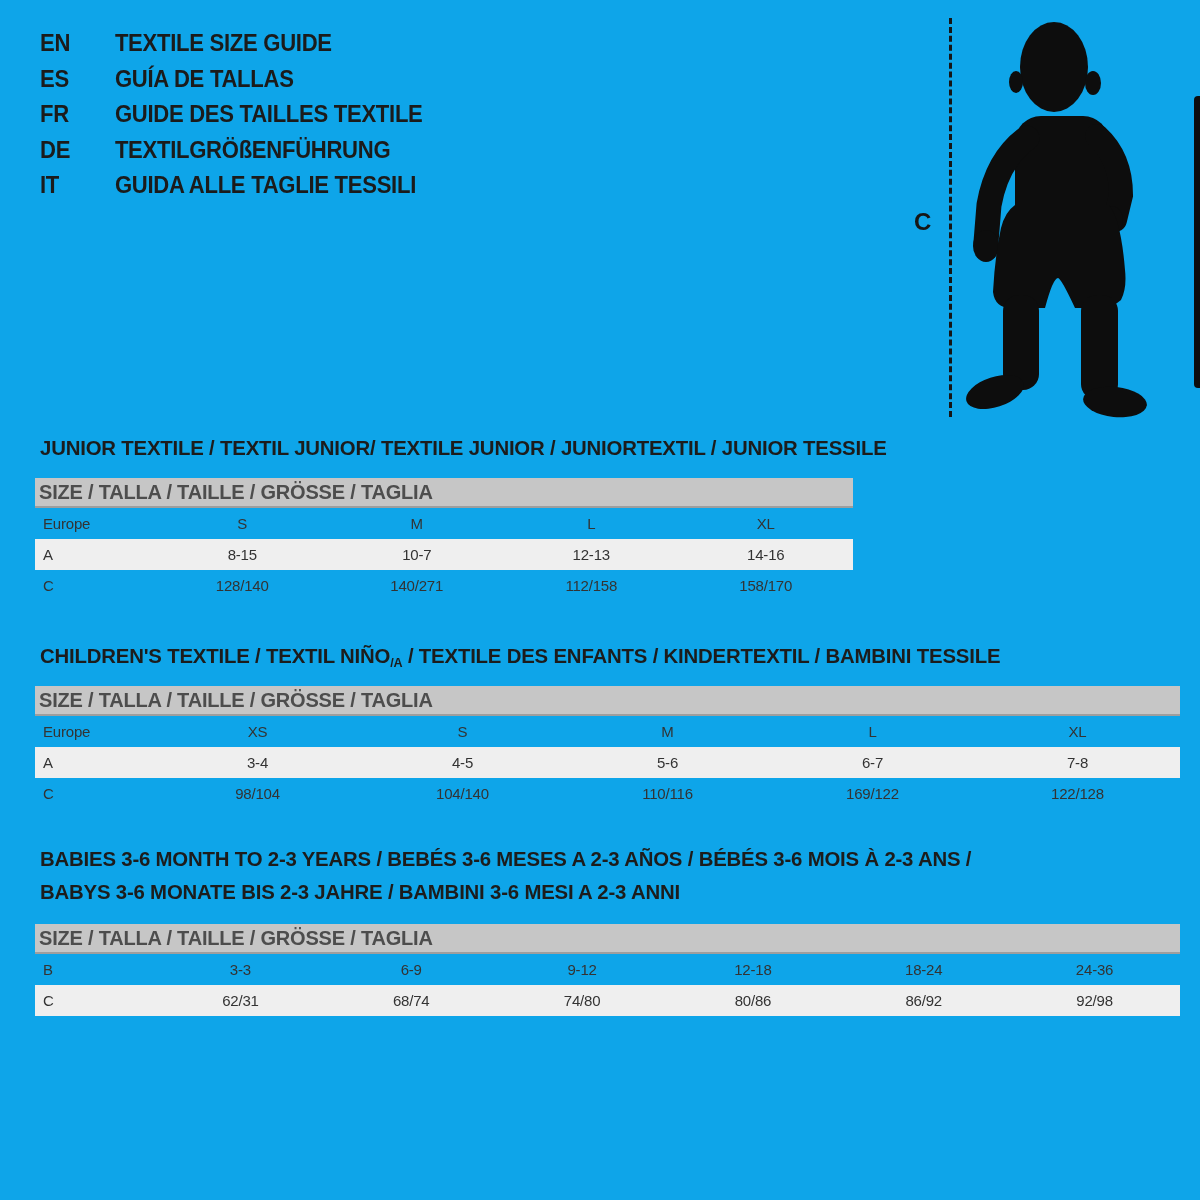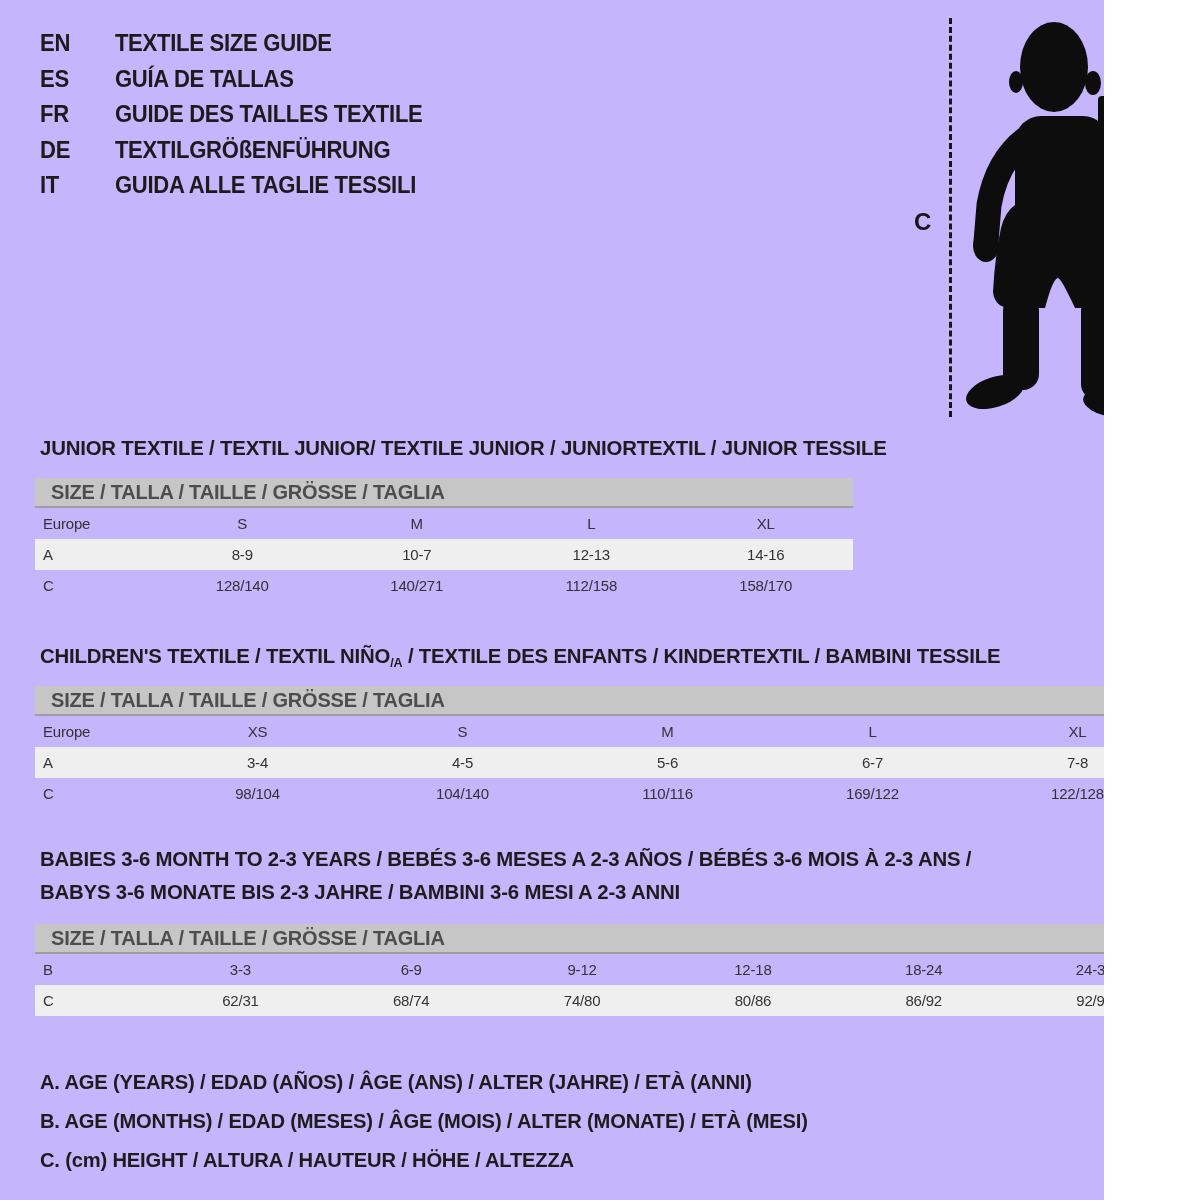--- a/index.html
+++ b/index.html
@@ -1,17 +1,17 @@
 <!DOCTYPE html>
 <html><head>
 <meta charset="utf-8">
 <style>
   html,body{margin:0;padding:0;background:#fff;}
   .page{
-    position:relative;width:1104px;height:1200px;background:#c4b5fd;overflow:hidden;
+    position:relative;width:1200px;height:1200px;background:#0ea5e9;overflow:hidden;
     font-family:"Liberation Sans", sans-serif;color:#2f2f2f;
   }
   
   .lang-block{position:absolute;left:40px;top:26px;}
   .lang-row{display:flex;height:35.5px;align-items:center;font-weight:bold;font-size:23px;
     letter-spacing:-0.3px;color:#1b1b1b;transform:scaleX(0.96);transform-origin:left;}
   .lang-code{width:78px;flex:0 0 78px;}
   
   .figure-line{position:absolute;left:949px;top:18px;height:399px;width:0;border-left:3px dashed #161616;}
   .figure-c{position:absolute;left:914px;top:208px;font-weight:bold;font-size:24px;color:#161616;}
@@ -23,21 +23,21 @@
   .title-junior{top:436px;}
   .title-children{top:644px;}
   .title-babies{top:842px;line-height:33px;}
   .title-sub{font-size:13px;position:relative;top:4px;font-weight:bold;}
   
   .size-table{position:absolute;left:35px;}
   .junior-table{top:478px;width:818px;}
   .children-table{top:686px;width:1145px;}
   .babies-table{top:924px;width:1145px;}
   .table-header{height:30px;background:#c6c6c6;border-bottom:2px solid #9e9e9e;display:flex;align-items:center;
-    padding-left:16px;box-sizing:border-box;font-weight:bold;font-size:20px;color:#4d4d4d;letter-spacing:-0.2px;}
+    padding-left:4px;box-sizing:border-box;font-weight:bold;font-size:20px;color:#4d4d4d;letter-spacing:-0.2px;}
   .t-row{display:flex;height:31px;align-items:center;font-size:15px;color:#333;letter-spacing:-0.2px;}
   .t-row.alt{background:#efefef;}
   .t-cell{flex:1;text-align:center;}
   .t-cell.label{flex:0 0 112px;text-align:left;padding-left:8px;}
   
   .legend{position:absolute;left:40px;top:1062px;}
   .legend-line{height:39px;display:flex;align-items:center;font-weight:bold;font-size:21px;color:#1c1c1c;
     letter-spacing:-0.2px;transform:scaleX(0.96);transform-origin:left;white-space:nowrap;}
 </style>
 </head>
@@ -94,21 +94,21 @@
     <div class="table-header">SIZE / TALLA / TAILLE / GRÖSSE / TAGLIA</div>
     <div class="t-row">
       <span class="t-cell label">Europe</span>
       <span class="t-cell">S</span>
       <span class="t-cell">M</span>
       <span class="t-cell">L</span>
       <span class="t-cell">XL</span>
     </div>
     <div class="t-row alt">
       <span class="t-cell label">A</span>
-      <span class="t-cell">8-9</span>
+      <span class="t-cell">8-15</span>
       <span class="t-cell">10-7</span>
       <span class="t-cell">12-13</span>
       <span class="t-cell">14-16</span>
     </div>
     <div class="t-row">
       <span class="t-cell label">C</span>
       <span class="t-cell">128/140</span>
       <span class="t-cell">140/271</span>
       <span class="t-cell">112/158</span>
       <span class="t-cell">158/170</span>
@@ -163,19 +163,14 @@
       <span class="t-cell label">C</span>
       <span class="t-cell">62/31</span>
       <span class="t-cell">68/74</span>
       <span class="t-cell">74/80</span>
       <span class="t-cell">80/86</span>
       <span class="t-cell">86/92</span>
       <span class="t-cell">92/98</span>
     </div>
   </div>
 
-  <div class="legend">
-    <div class="legend-line">A. AGE (YEARS) / EDAD (AÑOS) / ÂGE (ANS) / ALTER (JAHRE) / ETÀ (ANNI)</div>
-    <div class="legend-line">B. AGE (MONTHS) / EDAD (MESES) / ÂGE (MOIS) / ALTER (MONATE) / ETÀ (MESI)</div>
-    <div class="legend-line">C. (cm) HEIGHT / ALTURA / HAUTEUR / HÖHE / ALTEZZA</div>
-  </div>
 
 </div>
 
 </body></html>

